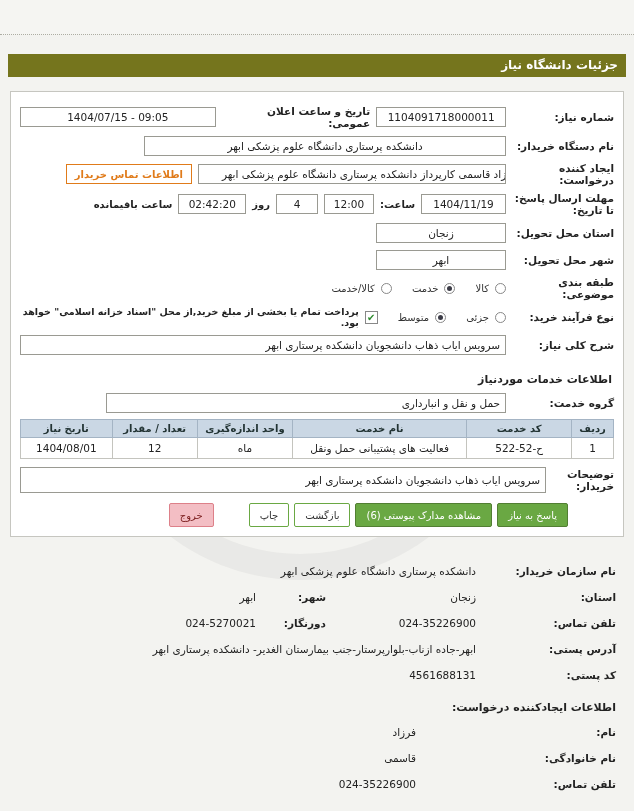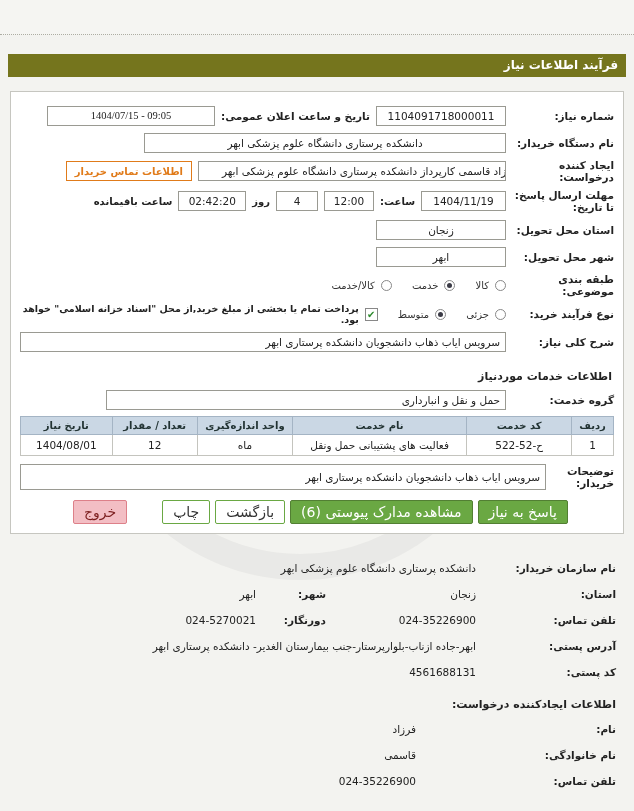--- a/index.html
+++ b/index.html
@@ -51,21 +51,21 @@
   .field {
     display: inline-flex; align-items: center; justify-content: center;
     border: 1px solid #9a9a92; background: #fff;
     height: 20px; padding: 0 5px;
     font-size: 10.5px; white-space: nowrap; overflow: hidden;
   }
   .field.ra { justify-content: flex-start; }
   .ltr { direction: ltr; unicode-bidi: embed; }
   .grow { flex: 1 1 auto; }
   .w42 { width: 42px; } .w50 { width: 50px; } .w64 { width: 68px; }
-  .w85 { width: 85px; } .w130 { width: 130px; } .w165 { width: 168px; font-family: Liberation Serif, serif; }
+  .w85 { width: 85px; } .w130 { width: 130px; } .w165 { width: 196px; }
   .w310 { width: 308px; padding-left: 40px; } .w365 { width: 362px; } .w400 { width: 400px; }
 
   .contact-link {
     display: inline-flex; align-items: center; justify-content: center;
     border: 1px solid #e07b1a; color: #e07b1a;
     font-size: 10px; font-weight: bold;
     height: 20px; padding: 0 8px; background: #fff; cursor: pointer;
     text-decoration: none; white-space: nowrap;
   }
 
@@ -84,21 +84,21 @@
   table.svc td {
     background: #fff; border: 1px solid #c4c4be;
     font-size: 10.5px; padding: 4px 2px; text-align: center;
   }
 
   .notes-lbl { width: 62px; flex: 0 0 62px; font-weight: bold; font-size: 10.5px; }
   .notes-field { height: 26px; }
 
   .btn-row { display: flex; align-items: center; gap: 5px; margin-top: 10px; padding-right: 46px; }
   .btn {
-    height: 21px; padding: 11px 10px; font-size: 14px;
+    height: 21px; padding: 11px 10px; font-size: 10px;
     display: inline-flex; align-items: center; justify-content: center;
     border-radius: 2px; cursor: pointer; font-family: inherit; white-space: nowrap;
   }
   .btn.green { background: #6aa843; border: 1px solid #527f33; color: #fff; }
   .btn.ghost { background: #fff; border: 1px solid #6aa843; color: #333; }
   .btn.pink  { background: #f3bec4; border: 1px solid #dd8089; color: #7c1f1f; margin-right: 30px; }
 
   .lower { padding: 16px 18px 0 18px; }
   .crow { display: flex; align-items: center; margin: 10px 0; min-height: 16px; }
   .cl { font-weight: bold; font-size: 10.5px; }
@@ -117,21 +117,21 @@
   <div class="watermark">
     <div class="wm-circle wm-c1"></div>
     <div class="wm-circle wm-c2"></div>
     <div class="wm-circle wm-c3"></div>
   </div>
 
   <div class="content">
 
     <div class="top-strip"></div>
 
-    <div class="bar">فرآیند اطلاعات نیاز</div>
+    <div class="bar">جزئیات دانشگاه نیاز</div>
 
     <div class="panel">
 
       <div class="row">
         <span class="lbl first">شماره نیاز:</span>
         <span class="field w130 ltr">1104091718000011</span>
         <span class="lbl">تاریخ و ساعت اعلان عمومی:</span>
         <span class="field w165 ltr">1404/07/15 - 09:05</span>
       </div>
 

